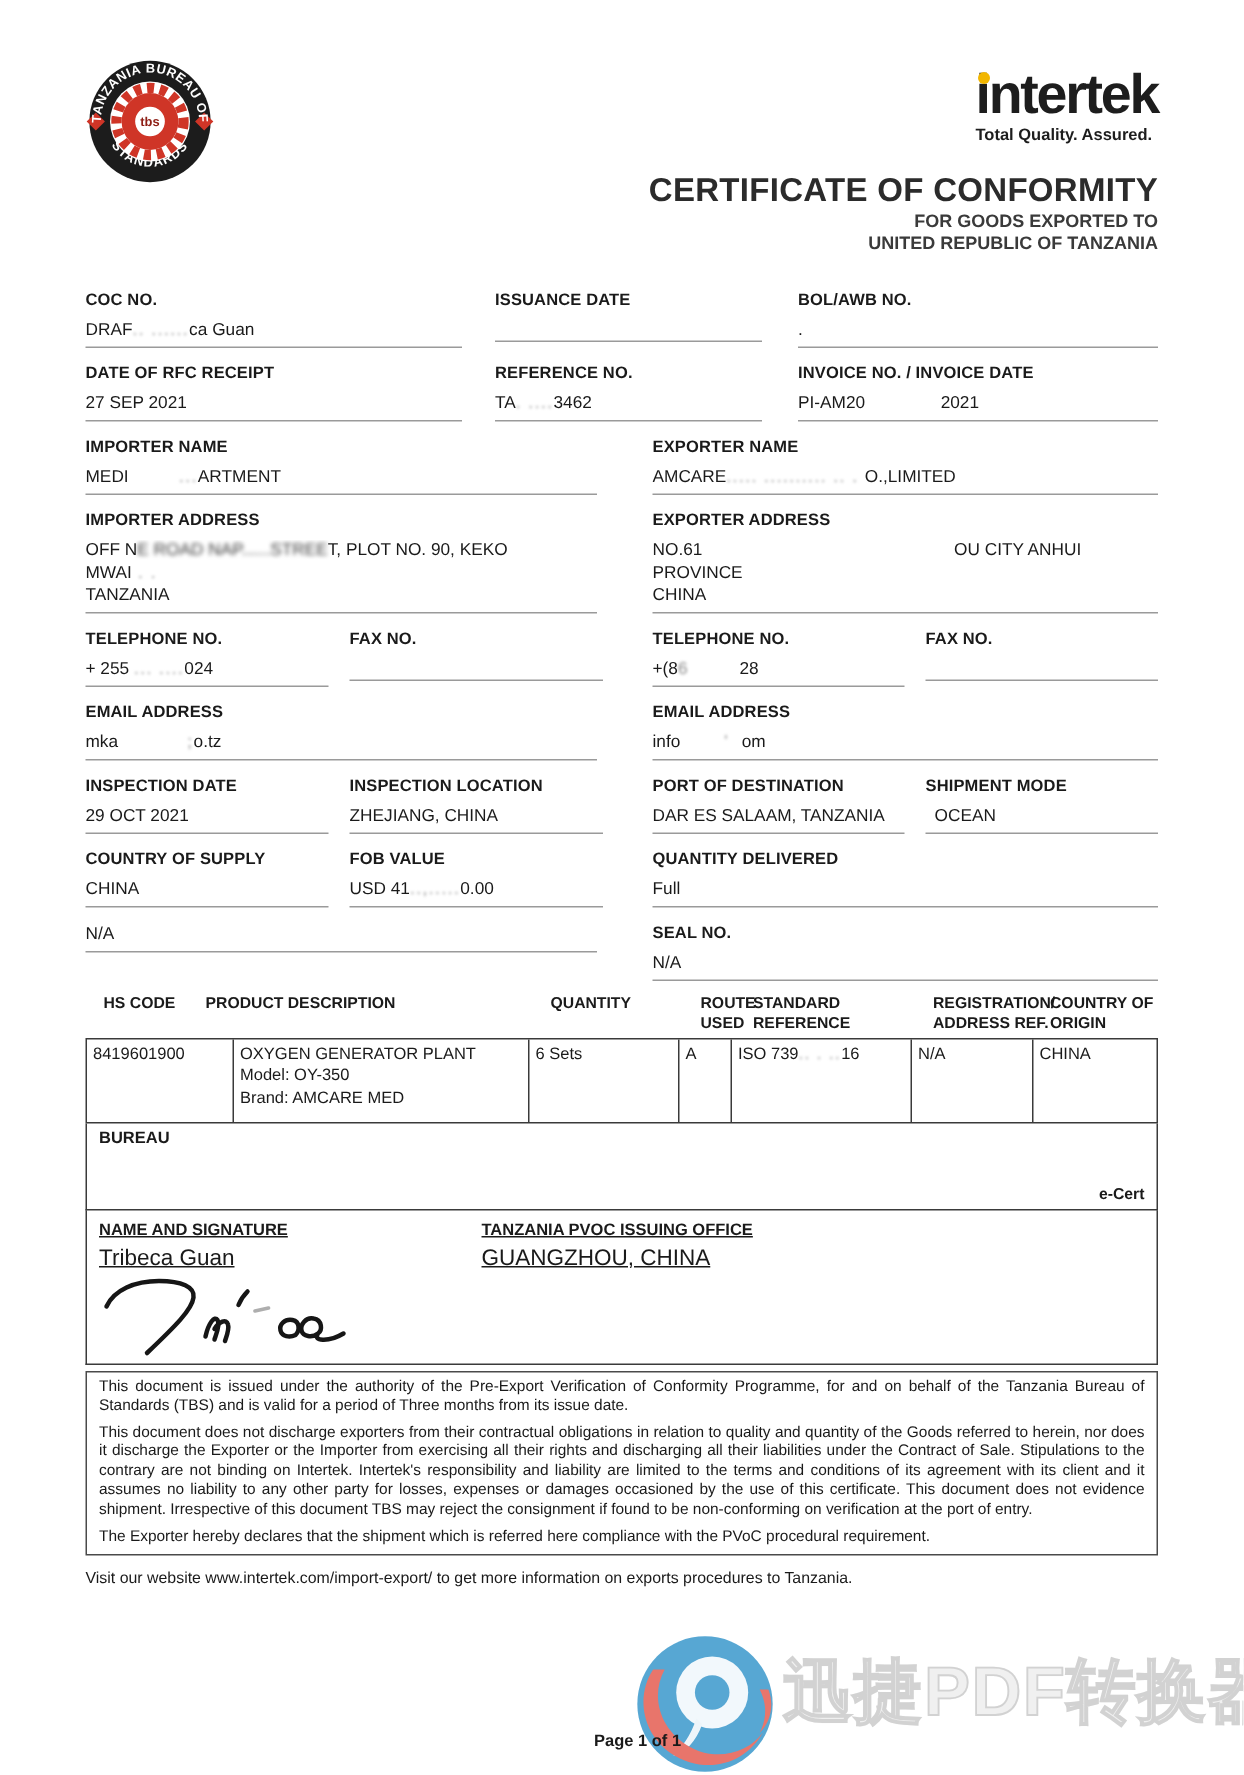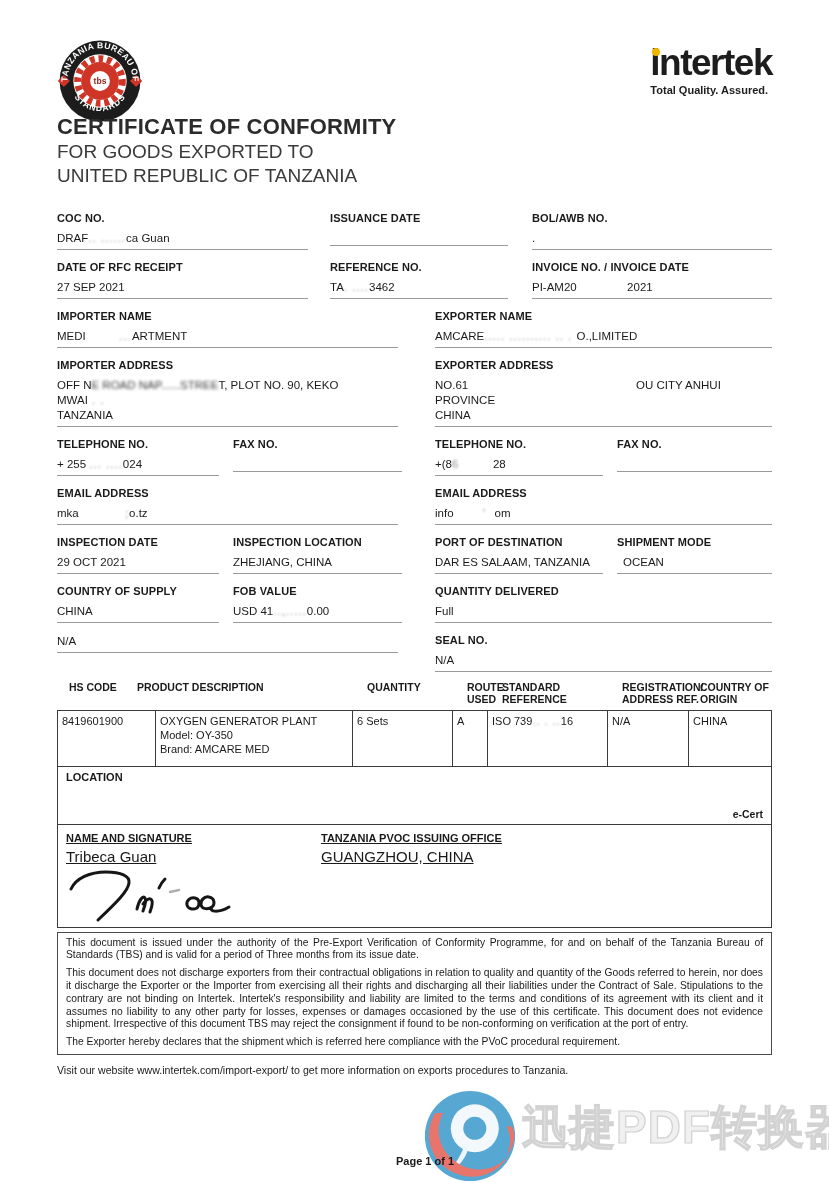--- a/index.html
+++ b/index.html
@@ -13,23 +13,23 @@
 
   
   .top-header { display: flex; justify-content: space-between; align-items: flex-start; padding-top: 38px; height: 100px; }
   .tbs-logo { width: 86px; height: 86px; }
   .intertek-block { text-align: left; padding-top: 6px; }
   .intertek-brand { position: relative; font-size: 37px; font-weight: 700; letter-spacing: -1.5px; color: #1d1d1d; line-height: 1; }
   .intertek-dot { position: absolute; width: 8px; height: 8px; border-radius: 50%; background: #f2b600; left: 2px; top: 4px; }
   .intertek-tagline { font-size: 11px; font-weight: 700; color: #1d1d1d; margin-top: 3px; }
 
   
-  .title-block { text-align: left; margin-top: 14px; }
+  .title-block { text-align: right; margin-top: 14px; }
   .title-l1 { font-size: 22px; font-weight: 700; color: #2b2b2b; letter-spacing: 0.2px; }
-  .title-l2, .title-l3 { font-size: 19px; font-weight: 400; color: #3a3a3a; line-height: 1.25; }
+  .title-l2, .title-l3 { font-size: 12px; font-weight: 700; color: #3a3a3a; line-height: 1.25; }
 
   
   .form { margin-top: 24px; }
   .frow { margin-bottom: 11px; }
   .cols3 { display: grid; grid-template-columns: 273px 202px 240px; }
   .cols2 { display: grid; grid-template-columns: 363px 337px; column-gap: 15px; }
   .half2 { display: grid; grid-template-columns: 176px 187px; }
   .half2r { display: grid; grid-template-columns: 182px 155px; }
   .flabel { font-size: 11px; font-weight: 700; margin-bottom: 7px; letter-spacing: 0.1px; }
   .fvalue { font-size: 11.5px; min-height: 15px; line-height: 15px; padding-bottom: 3px; border-bottom: 1.5px solid #9a9a9a; margin-right: 22px; white-space: nowrap; overflow: hidden; }
@@ -288,21 +288,21 @@
           <div>Brand: AMCARE MED</div>
         </div>
         <div class="gt-cell">6  Sets</div>
         <div class="gt-cell">A</div>
         <div class="gt-cell"><span>ISO 739</span><span class="redact">.. . ..</span><span>16</span></div>
         <div class="gt-cell">N/A</div>
         <div class="gt-cell">CHINA</div>
       </div>
 
       <div class="remarks-box">
-        <div class="remarks-label">LOCATION</div>
+        <div class="remarks-label">BUREAU</div>
         <div></div>
         <div class="ecert">e-Cert</div>
       </div>
 
       <div class="sign-box">
         <div class="sign-grid">
           <div>
             <div class="sign-label">NAME AND SIGNATURE</div>
             <div class="sign-value">Tribeca Guan</div>
           </div>

